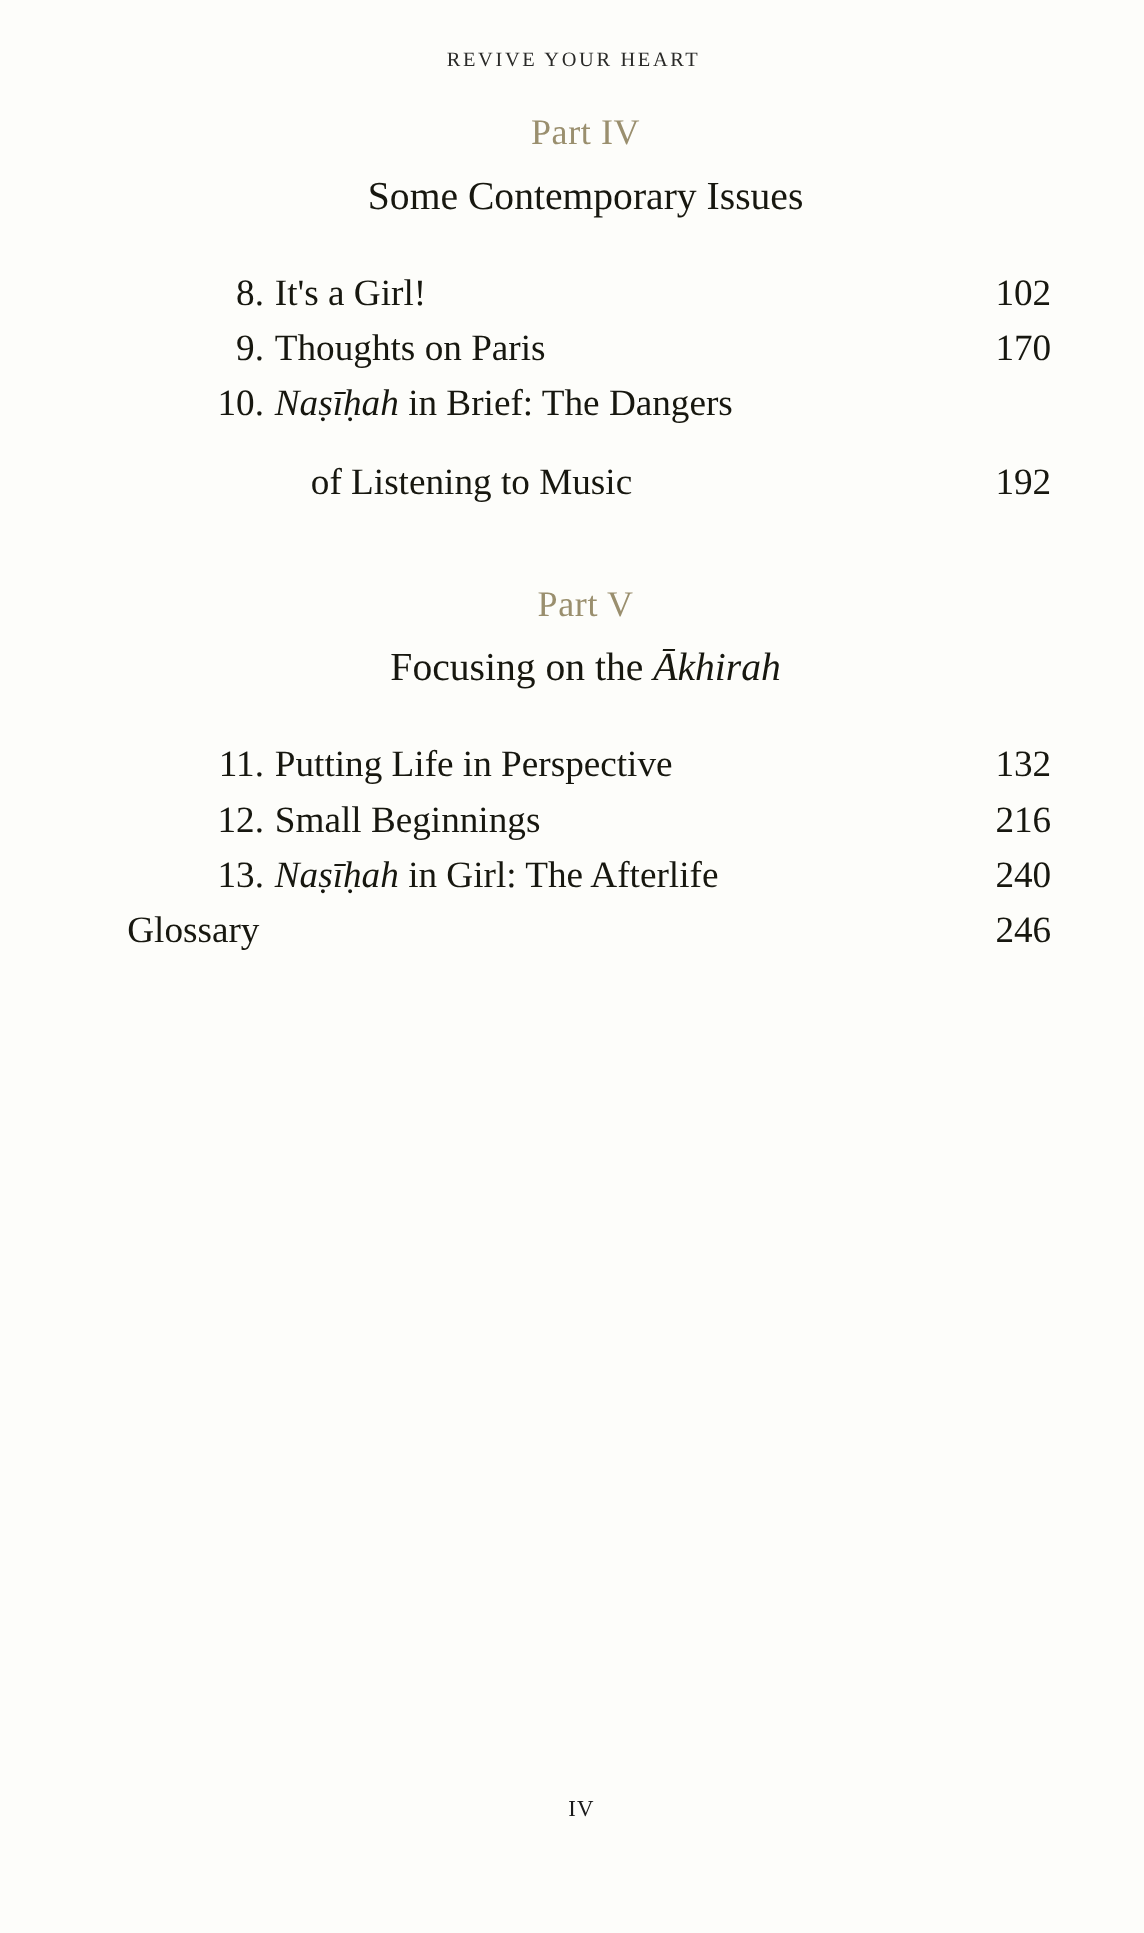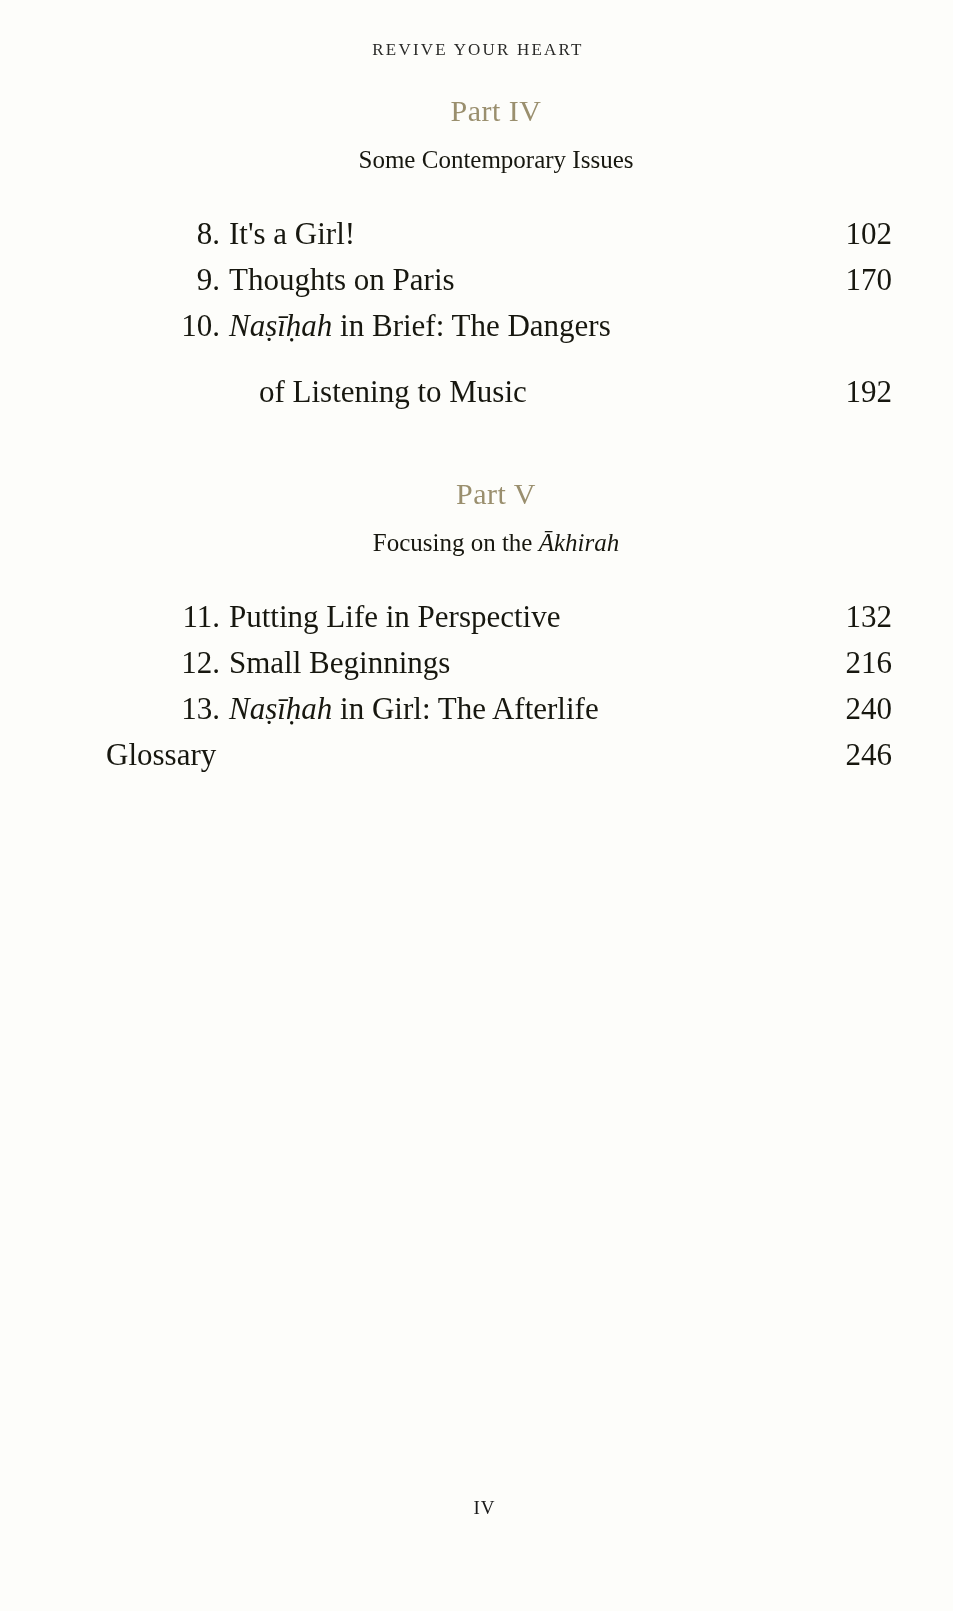--- a/index.html
+++ b/index.html
@@ -30,35 +30,35 @@
     letter-spacing: 2.2px;
     font-variant: small-caps;
     text-transform: uppercase;
     color: #2a2a28;
     font-family: "Liberation Serif", serif;
   }
   .content {
     position: absolute;
     top: 92px;
     left: 100px;
-    right: 61px;
+    right: 77px;
   }
   .part-block {
     text-align: center;
   }
   .part-label {
     font-size: 30px;
     color: #9a8f6e;
     font-family: "Liberation Serif", serif;
     letter-spacing: 0.5px;
     margin: 0;
     line-height: 1.25;
   }
   .part-title {
-    font-size: 25px;
+    font-size: 33px;
     color: #17170f;
     margin: 14px 0 0 0;
     line-height: 1.25;
     font-family: "Liberation Serif", serif;
   }
   .part-title .ital {
     font-style: italic;
   }
   .toc-list {
     margin: 36px 0 0 0;

